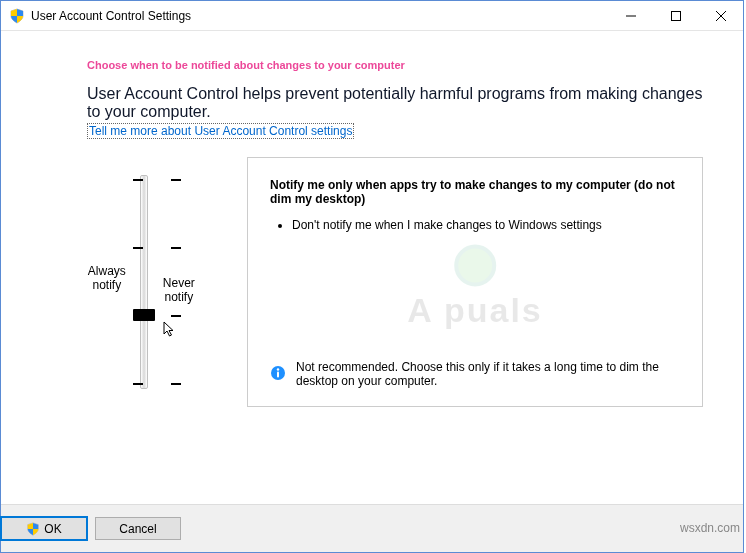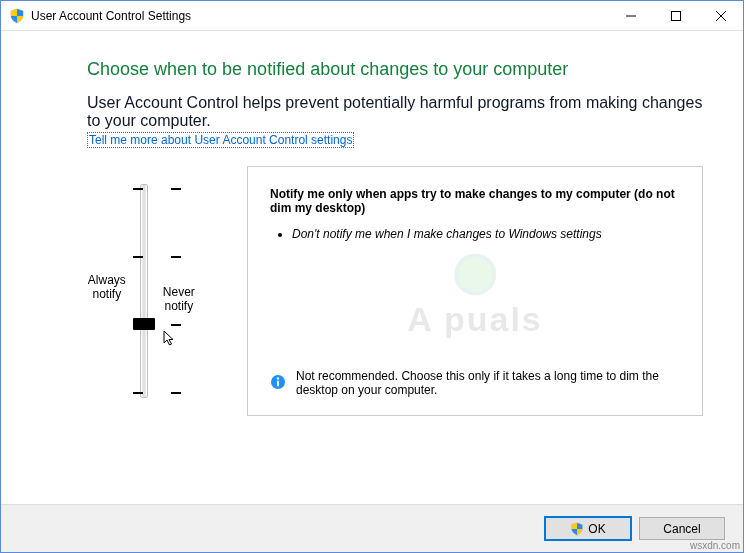--- a/index.html
+++ b/index.html
@@ -49,23 +49,23 @@
     font-size: 13px;
     cursor: pointer;
   }
   .shield-icon svg { display: block; }
   .content {
     flex: 1;
     padding: 28px 40px 10px 86px;
     position: relative;
   }
   .heading {
-    color: #15803d;
-    font-size: 18px;
-    font-weight: 400;
+    color: #ec4899;
+    font-size: 11px;
+    font-weight: 700;
     margin: 0 0 14px 0;
   }
   .desc {
     color: #0f172a;
     font-size: 16px;
     margin: 0 0 2px 0;
   }
   .link {
     color: #0066cc;
     font-size: 12px;
@@ -160,21 +160,20 @@
     font-weight: 700;
     font-size: 12px;
     margin: 0 0 12px 0;
     color: #000;
   }
   .info-list {
     margin: 0 0 0 4px;
     padding: 0 0 0 18px;
     font-size: 12px;
     color: #000;
-    font-style: italic;
   }
   .info-list li { margin-bottom: 4px; }
   .info-spacer { flex: 1; }
   .info-bottom {
     display: flex;
     align-items: center;
     gap: 10px;
     font-size: 12px;
     color: #000;
   }
@@ -203,21 +202,20 @@
     font-weight: 600;
     color: #555;
     letter-spacing: 2px;
   }
   .bottombar {
     height: 48px;
     background: #f0f0f0;
     border-top: 1px solid #ddd;
     display: flex;
     align-items: center;
-    justify-content: flex-end;
     padding-right: 18px;
     gap: 8px;
   }
   .btn {
     min-width: 86px;
     height: 23px;
     font-size: 12px;
     background: #e1e1e1;
     border: 1px solid #adadad;
     cursor: pointer;
@@ -227,22 +225,22 @@
     gap: 4px;
     padding: 0 10px;
   }
   .btn.primary {
     border: 1px solid #0078d7;
     outline: 1px solid #0078d7;
   }
   .source {
     position: absolute;
     right: 6px;
-    bottom: 2px;
-    font-size: 10px;
+    bottom: 18px;
+    font-size: 12px;
     color: #888;
     margin-top: 12px;
   }
 </style>
 </head>
 <body>
 
 <div class="window">
 
   <div class="titlebar">

